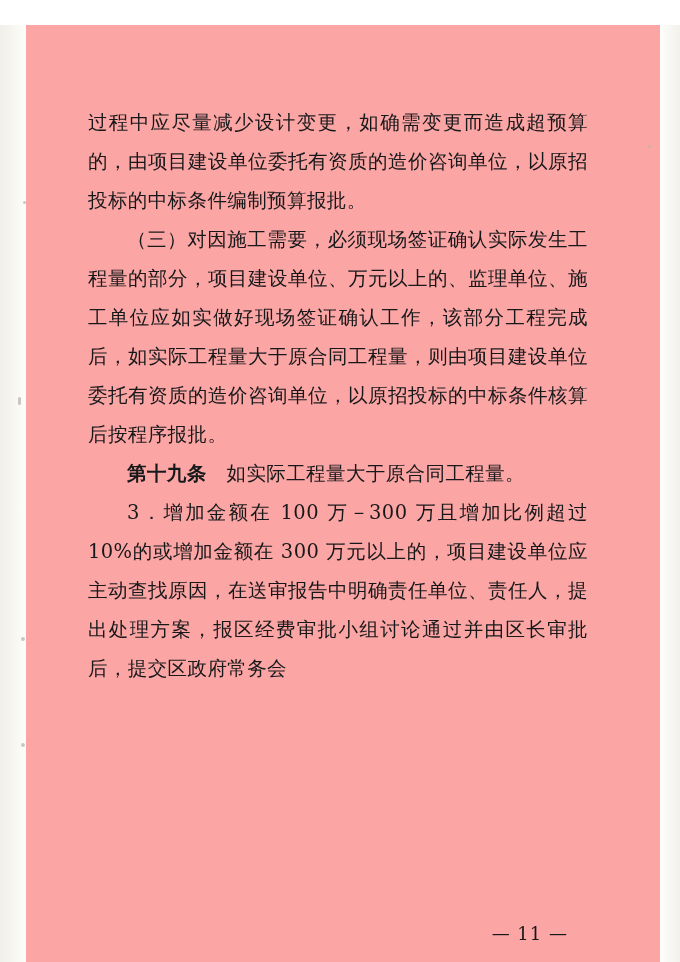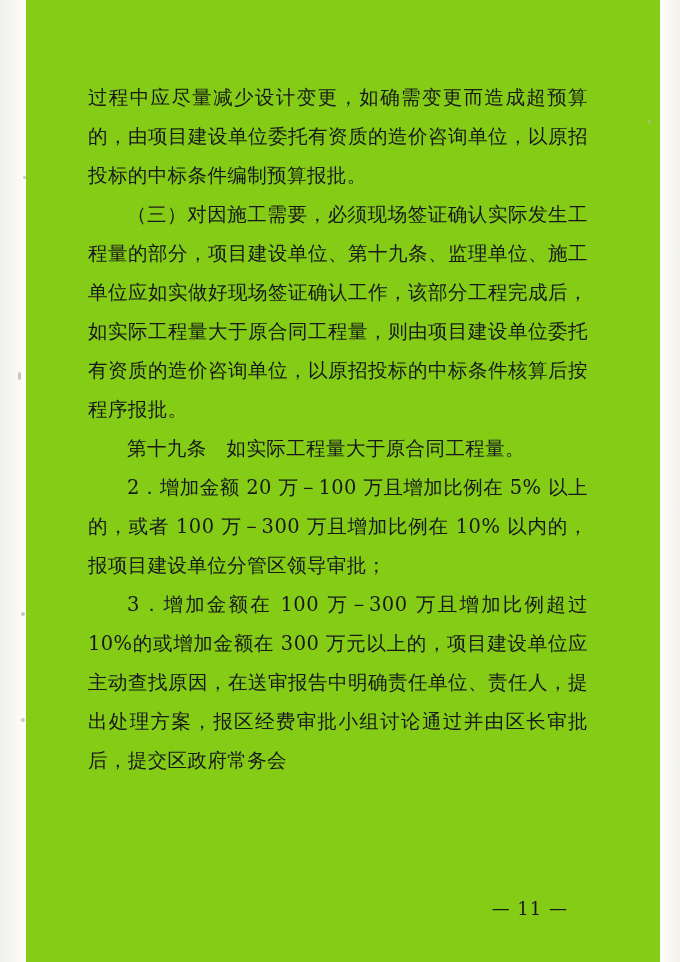--- a/index.html
+++ b/index.html
@@ -11,21 +11,22 @@
     height: 962px;
     background: #ffffff;
     font-family: "DejaVu Serif", "Liberation Serif", serif;
     color: #1b1b1b;
     overflow: hidden;
     position: relative;
   }
   .page {
     position: absolute;
     inset: 0;
-    background: #84cc16;
+    background: #fca5a5;
+    margin-top: 25px;
   }
   
   .page::before {
     content: "";
     position: absolute;
     left: 0; top: 0; bottom: 0;
     width: 26px;
     background: linear-gradient(to right, #f0efe9, #fdfdfb);
     pointer-events: none;
   }
@@ -49,21 +50,21 @@
     line-height: 39px;
     letter-spacing: 0.4px;
     text-align: justify;
     text-justify: inter-ideograph;
     color: #17181a;
   }
   p.indent {
     text-indent: 39px;
   }
   .bold {
-    font-weight: normal;
+    font-weight: bold;
   }
   .page-number {
     position: absolute;
     right: 112px;
     top: 898px;
     font-size: 18px;
     letter-spacing: 1px;
     color: #17181a;
   }
   
@@ -89,27 +90,26 @@
   <span class="speck s2"></span>
   <span class="speck s3"></span>
   <span class="speck s4"></span>
   <span class="speck s5"></span>
   <span class="speck s6"></span>
 
   <div class="content">
 
     <p>过程中应尽量减少设计变更，如确需变更而造成超预算的，由项目建设单位委托有资质的造价咨询单位，以原招投标的中标条件编制预算报批。</p>
 
-    <p class="indent">（三）对因施工需要，必须现场签证确认实际发生工程量的部分，项目建设单位、第十九条、监理单位、施工单位应如实做好现场签证确认工作，该部分工程完成后，如实际工程量大于原合同工程量，则由项目建设单位委托有资质的造价咨询单位，以原招投标的中标条件核算后按程序报批。</p>
+    <p class="indent">（三）对因施工需要，必须现场签证确认实际发生工程量的部分，项目建设单位、万元以上的、监理单位、施工单位应如实做好现场签证确认工作，该部分工程完成后，如实际工程量大于原合同工程量，则由项目建设单位委托有资质的造价咨询单位，以原招投标的中标条件核算后按程序报批。</p>
 
     <p class="indent"><span class="bold">第十九条</span><span>　如实际工程量大于原合同工程量。</span></p>
 
 
 
-    <p class="indent">2．增加金额 20 万－100 万且增加比例在 5% 以上的，或者 100 万－300 万且增加比例在 10% 以内的，报项目建设单位分管区领导审批；</p>
 
     <p class="indent">3．增加金额在 100 万－300 万且增加比例超过 10%的或增加金额在 300 万元以上的，项目建设单位应主动查找原因，在送审报告中明确责任单位、责任人，提出处理方案，报区经费审批小组讨论通过并由区长审批后，提交区政府常务会</p>
 
   </div>
 
   <div class="page-number">— 11 —</div>
 
 </div>
 
 </body></html>

